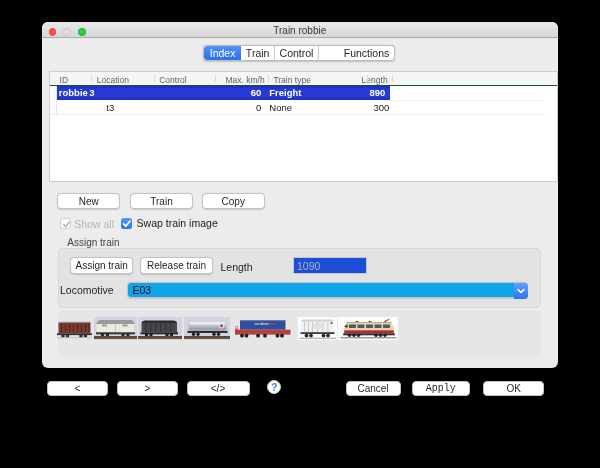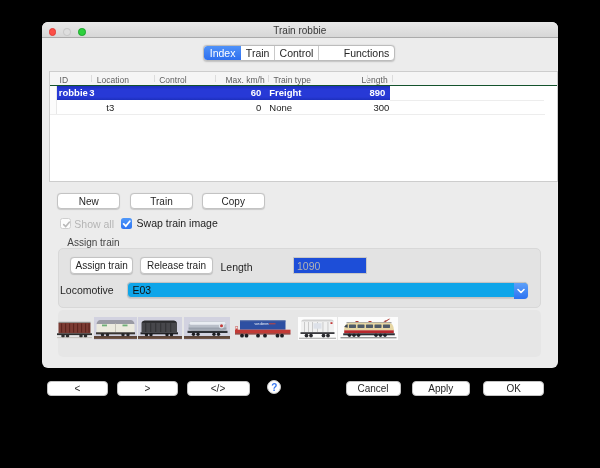--- a/index.html
+++ b/index.html
@@ -334,15 +334,15 @@
       <circle cx="38" cy="18.2" r="1.7" fill="#202228"></circle>
       <circle cx="42.5" cy="18.2" r="1.7" fill="#202228"></circle>
       <circle cx="47" cy="18.2" r="1.7" fill="#202228"></circle>
     <rect x="2.5" y="20.3" width="56" height="1" fill="#6e6e6e"></rect>
   </svg>
   <div class="btn bbtn" style="left:5px;    top:359px; width:61px;">&lt;</div>
   <div class="btn bbtn" style="left:74.6px; top:359px; width:61.8px;">&gt;</div>
   <div class="btn bbtn" style="left:144.5px;top:359px; width:63px;">&lt;/&gt;</div>
   <div id="helpc">?</div>
   <div class="btn bbtn" style="left:303.5px;top:359px; width:55px;">Cancel</div>
-  <div class="btn bbtn" style="left:369.5px;top:359px; width:58.5px;">Apply</div>
+  <div class="btn bbtn" style="left:369.5px;top:359px; width:58.5px;font-family:Liberation Mono, monospace;">Apply</div>
   <div class="btn bbtn" style="left:441px;  top:359px; width:61.3px;">OK</div>
 </div>
 
 </body></html>

